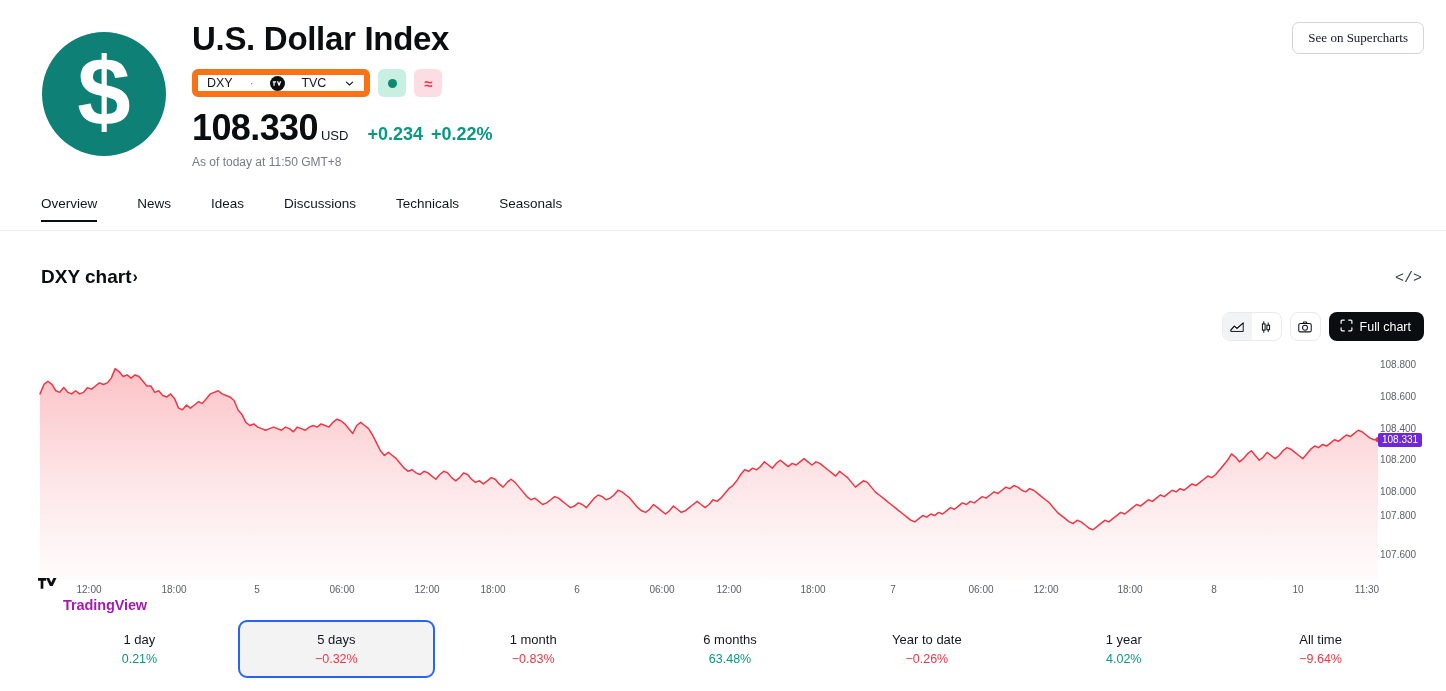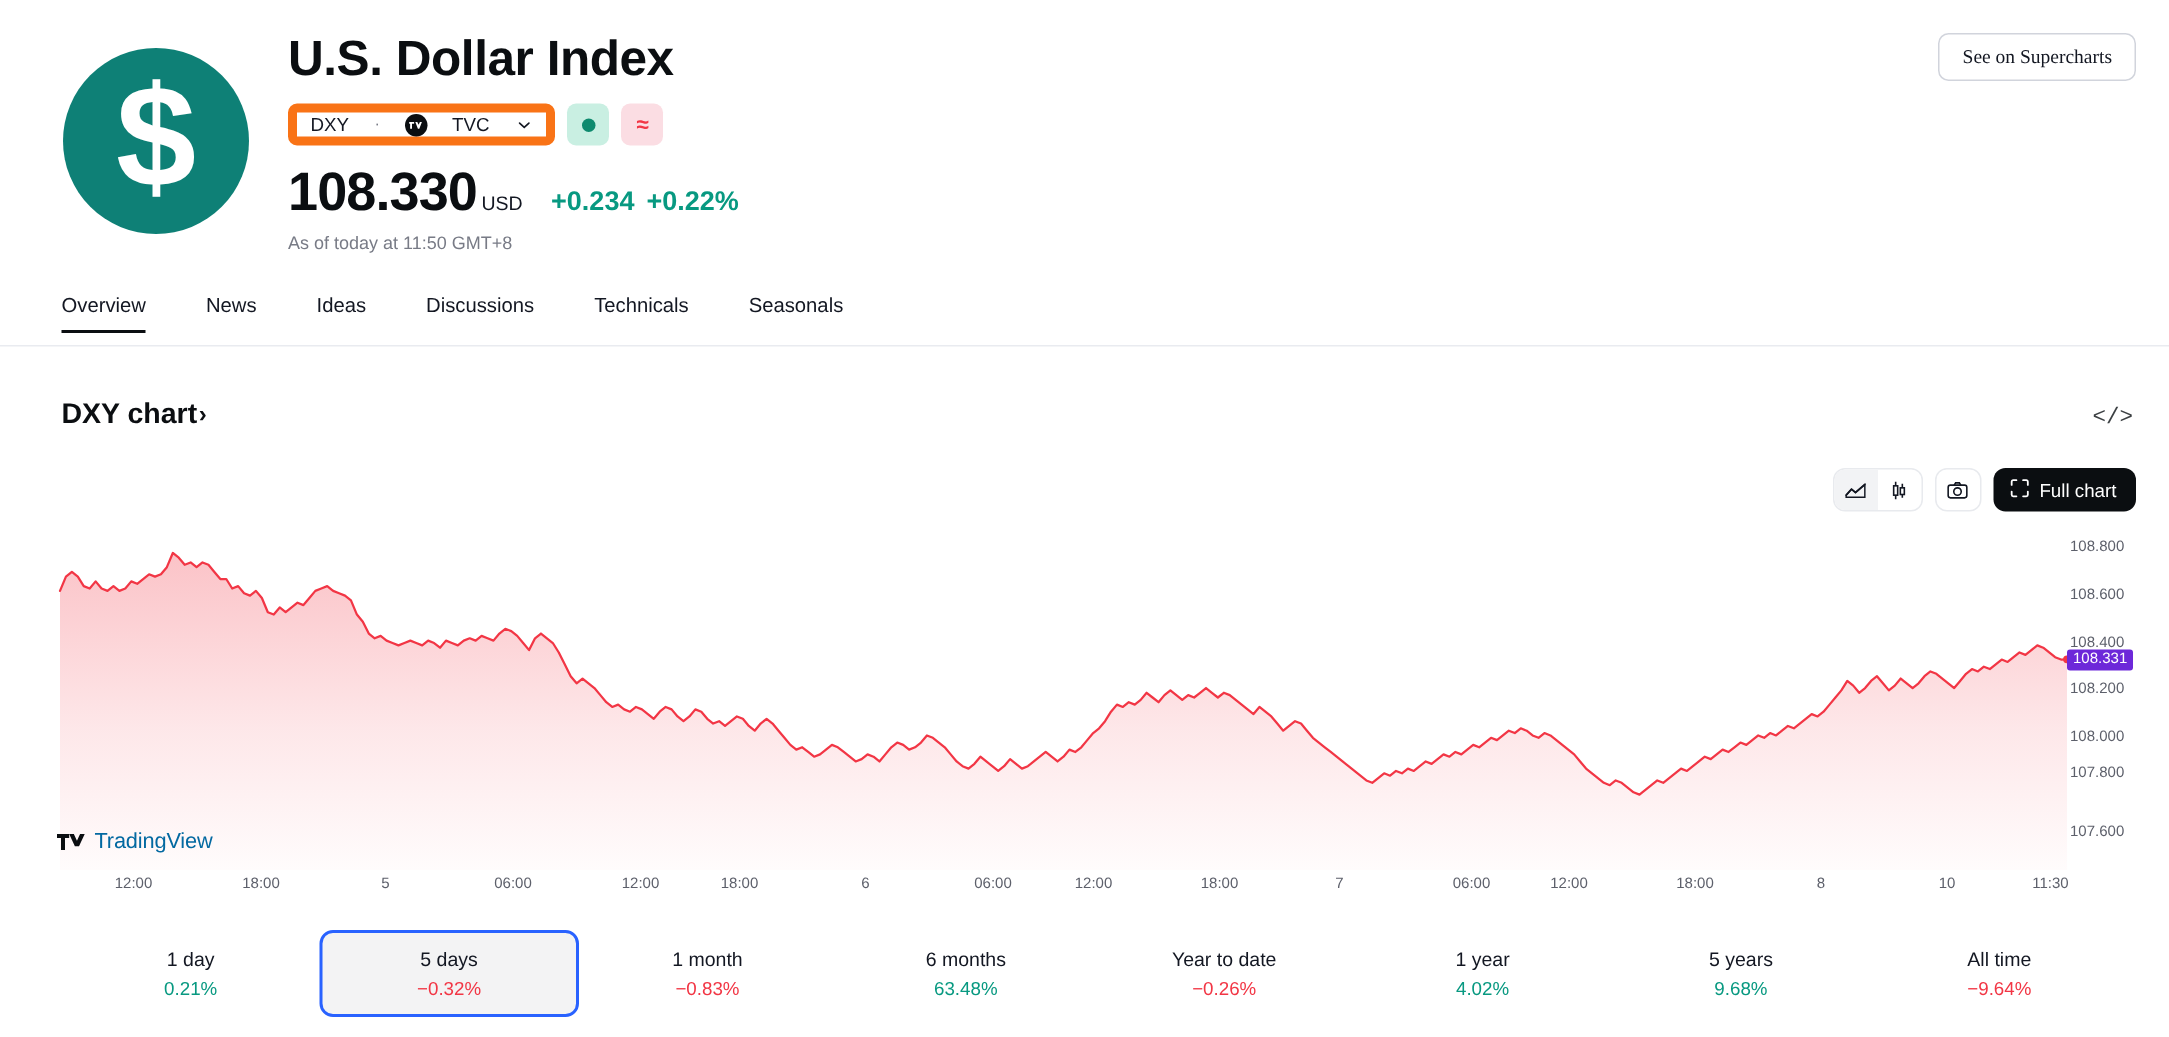--- a/index.html
+++ b/index.html
@@ -130,21 +130,21 @@
     display: flex; align-items: center; gap: 7px; cursor: pointer;
   }
 
   
   .plot { position: absolute; left: 0px; top: 348px; width: 1446px; height: 232px; }
   .plot svg { display: block; }
   .tv-watermark {
     position: absolute; left: 38px; top: 205px;
     display: flex; align-items: center; gap: 6px;
   }
-  .tv-watermark .wtext { font-size: 14.5px; font-weight: 400; color: #0369a1; letter-spacing: -0.1px; }
+  .tv-watermark .wtext { font-size: 14.5px; font-weight: 700; color: #a21caf; letter-spacing: -0.1px; margin-top: 44px; }
 
   .yaxis { position: absolute; left: 1380px; top: 348px; width: 66px; height: 232px; }
   .ylab {
     position: absolute; left: 0; font-size: 10px; color: #5d606b;
     font-family: "Liberation Sans", sans-serif; white-space: nowrap;
   }
   .ptag {
     position: absolute; left: -2px; height: 14px; padding: 0 4px;
     background: #6d28d9; color: #fff; font-size: 10px;
     display: flex; align-items: center; border-radius: 2px;
@@ -349,22 +349,18 @@
     </div>
     <div class="range">
       <span class="rl">Year to date</span>
       <span class="rv down">−0.26%</span>
     </div>
     <div class="range">
       <span class="rl">1 year</span>
       <span class="rv up">4.02%</span>
     </div>
     <div class="range">
-      <span class="rl">5 years</span>
-      <span class="rv up">9.68%</span>
-    </div>
-    <div class="range">
       <span class="rl">All time</span>
       <span class="rv down">−9.64%</span>
     </div>
   </div>
 
 </div>
 
 </body></html>

